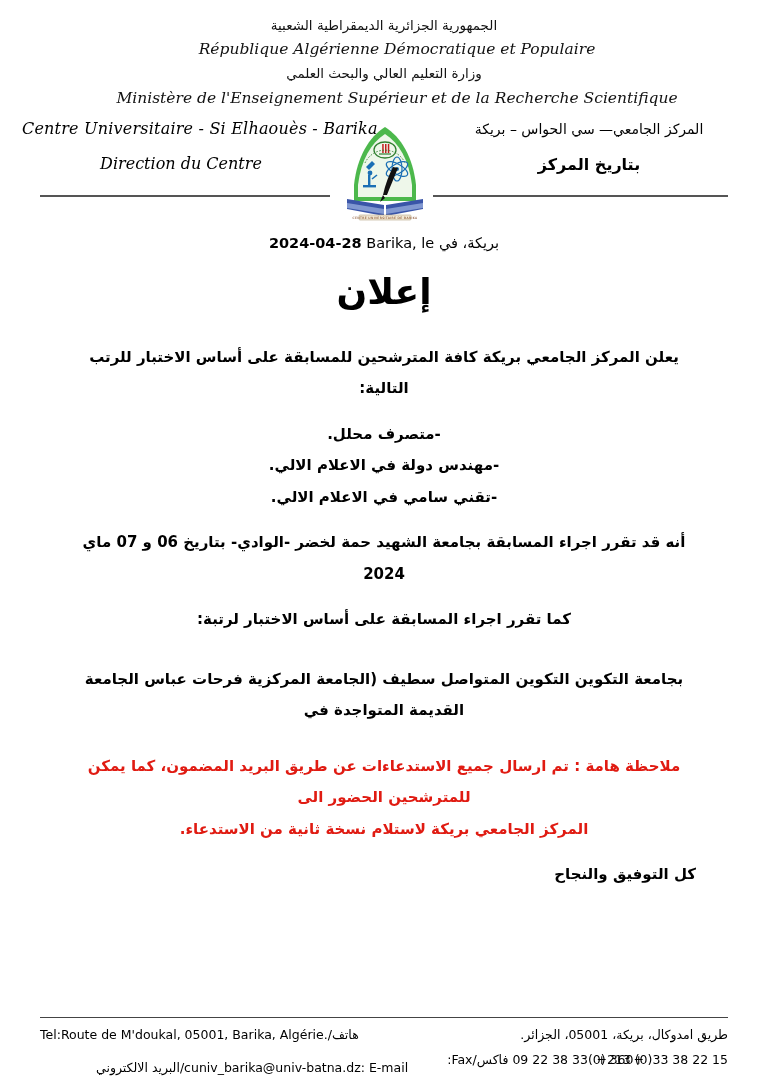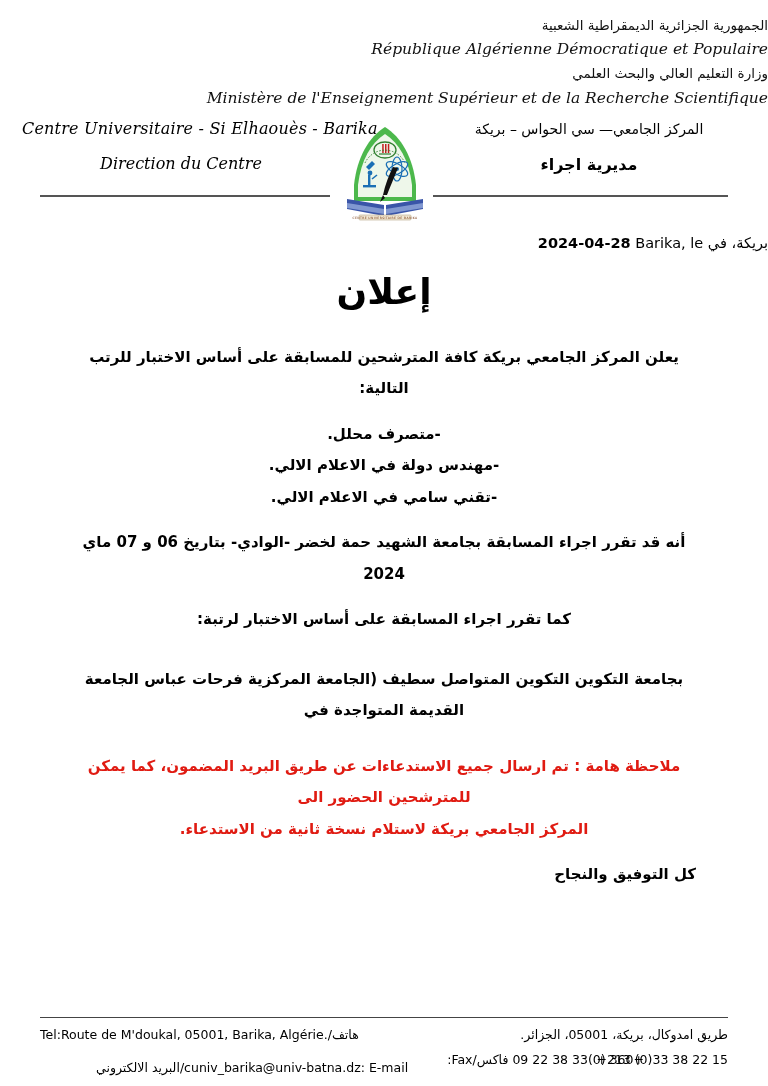--- a/index.html
+++ b/index.html
@@ -14,21 +14,21 @@
     height: 1086px;
     background: #ffffff;
     overflow: hidden;
     font-family: "DejaVu Sans", "Liberation Sans", sans-serif;
     color: #000000;
   }
 
   
   .header-lines {
     padding-top: 14px;
-    text-align: right;
+    text-align: center;
   }
   .hdr-ar {
     font-family: "DejaVu Sans", "Liberation Sans", sans-serif;
     font-size: 13.5px;
     line-height: 1.72;
     direction: rtl;
     color: #111;
   }
   .hdr-fr {
     font-family: "DejaVu Serif", "Liberation Serif", serif;
@@ -104,21 +104,21 @@
     position: absolute;
     left: 339px;
     top: 6px;
     width: 92px;
     height: 100px;
   }
 
   
   .date-line {
     margin-top: 22px;
-    text-align: right;
+    text-align: center;
     direction: rtl;
     font-size: 14.5px;
   }
   .date-line .dnum {
     font-weight: bold;
     direction: ltr;
     unicode-bidi: embed;
   }
   .date-line .dfr {
     direction: ltr;
@@ -226,21 +226,21 @@
 
   <div class="org-band">
 
     <div class="org-left">
       <div class="l1">Centre Universitaire - Si Elhaouès - Barika</div>
       <div class="l2">Direction du Centre</div>
     </div>
 
     <div class="org-right">
       <div class="r1">المركز الجامعي— سي الحواس – بريكة</div>
-      <div class="r2">مديرية اجراء</div>
+      <div class="r2">بتاريخ المركز</div>
     </div>
 
     <div class="rule-left"></div>
     <div class="rule-right"></div>
 
     <div class="logo">
       <svg viewBox="0 0 92 100" width="92" height="100" xmlns="http://www.w3.org/2000/svg">
 
         <path d="M46 4 C30 14 18 34 15 62 L15 78 L77 78 L77 62 C74 34 62 14 46 4 Z" fill="#4cb84c"></path>
         <path d="M46 11 C32 20 22 37 19 62 L19 74 L73 74 L73 62 C70 37 60 20 46 11 Z" fill="#eef7ea"></path>

